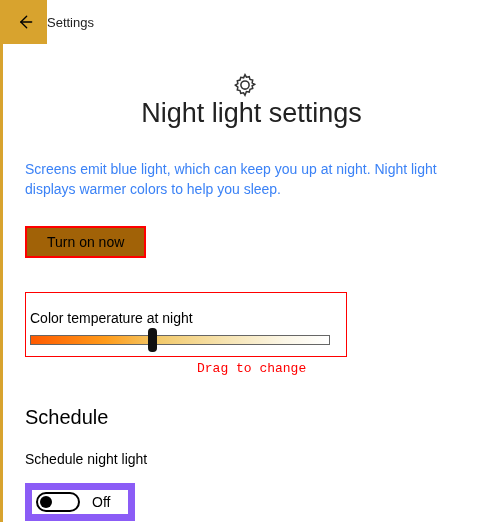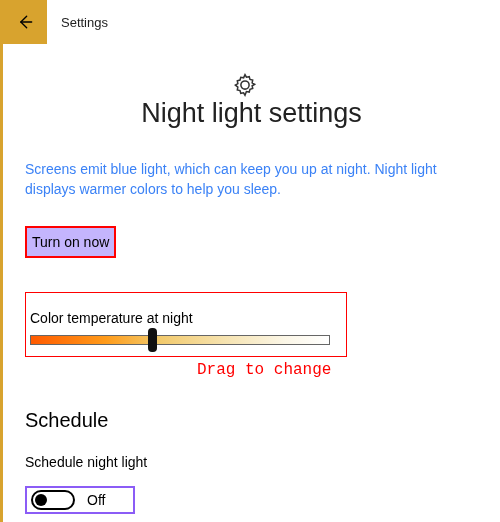--- a/index.html
+++ b/index.html
@@ -23,21 +23,20 @@
     width: 44px;
     height: 44px;
     background: #d8a32e;
     display: flex;
     align-items: center;
     justify-content: center;
     cursor: pointer;
   }
   .back-btn svg { width: 20px; height: 20px; }
   .app-title {
-    padding-left: 14px;
     font-size: 13px;
     color: #222;
   }
   .content {
     padding: 26px 22px 0 22px;
   }
   .page-head {
     display: flex;
     align-items: center;
     margin-bottom: 30px;
@@ -57,23 +56,23 @@
   }
   .desc {
     font-size: 14px;
     line-height: 1.45;
     color: #3b82f6;
     margin: 0 0 26px 0;
     max-width: 430px;
   }
   .turn-on {
     display: inline-block;
-    background: #c4b5fd;
+    background: #a16207;
     border: 2px solid red;
-    padding: 6px 5px;
+    padding: 6px 20px;
     font-size: 14px;
     font-family: inherit;
     cursor: pointer;
     margin-bottom: 34px;
   }
   .slider-box {
     border: 1px solid red;
     padding: 17px 4px 8px 4px;
     width: 322px;
     margin-bottom: 4px;
@@ -103,37 +102,37 @@
     left: 118px;
     width: 9px;
     height: 24px;
     background: #111;
     border-radius: 4px;
     cursor: pointer;
   }
   .annotation {
     color: red;
     font-family: "Courier New", Courier, monospace;
-    font-size: 16px;
+    font-size: 13px;
     margin-left: 172px;
     margin-bottom: 30px;
   }
   .section-head {
     font-size: 20px;
     font-weight: 400;
     margin: 0 0 22px 0;
   }
   .toggle-label {
     font-size: 14px;
     margin-bottom: 16px;
   }
   .toggle-row {
     display: flex;
     align-items: center;
-    border: 2px solid #8b5cf6;
+    border: 7px solid #8b5cf6;
     width: 110px;
     padding: 2px 4px;
   }
   .toggle {
     width: 44px;
     height: 20px;
     border: 2px solid #000;
     border-radius: 12px;
     position: relative;
     background: #fff;

